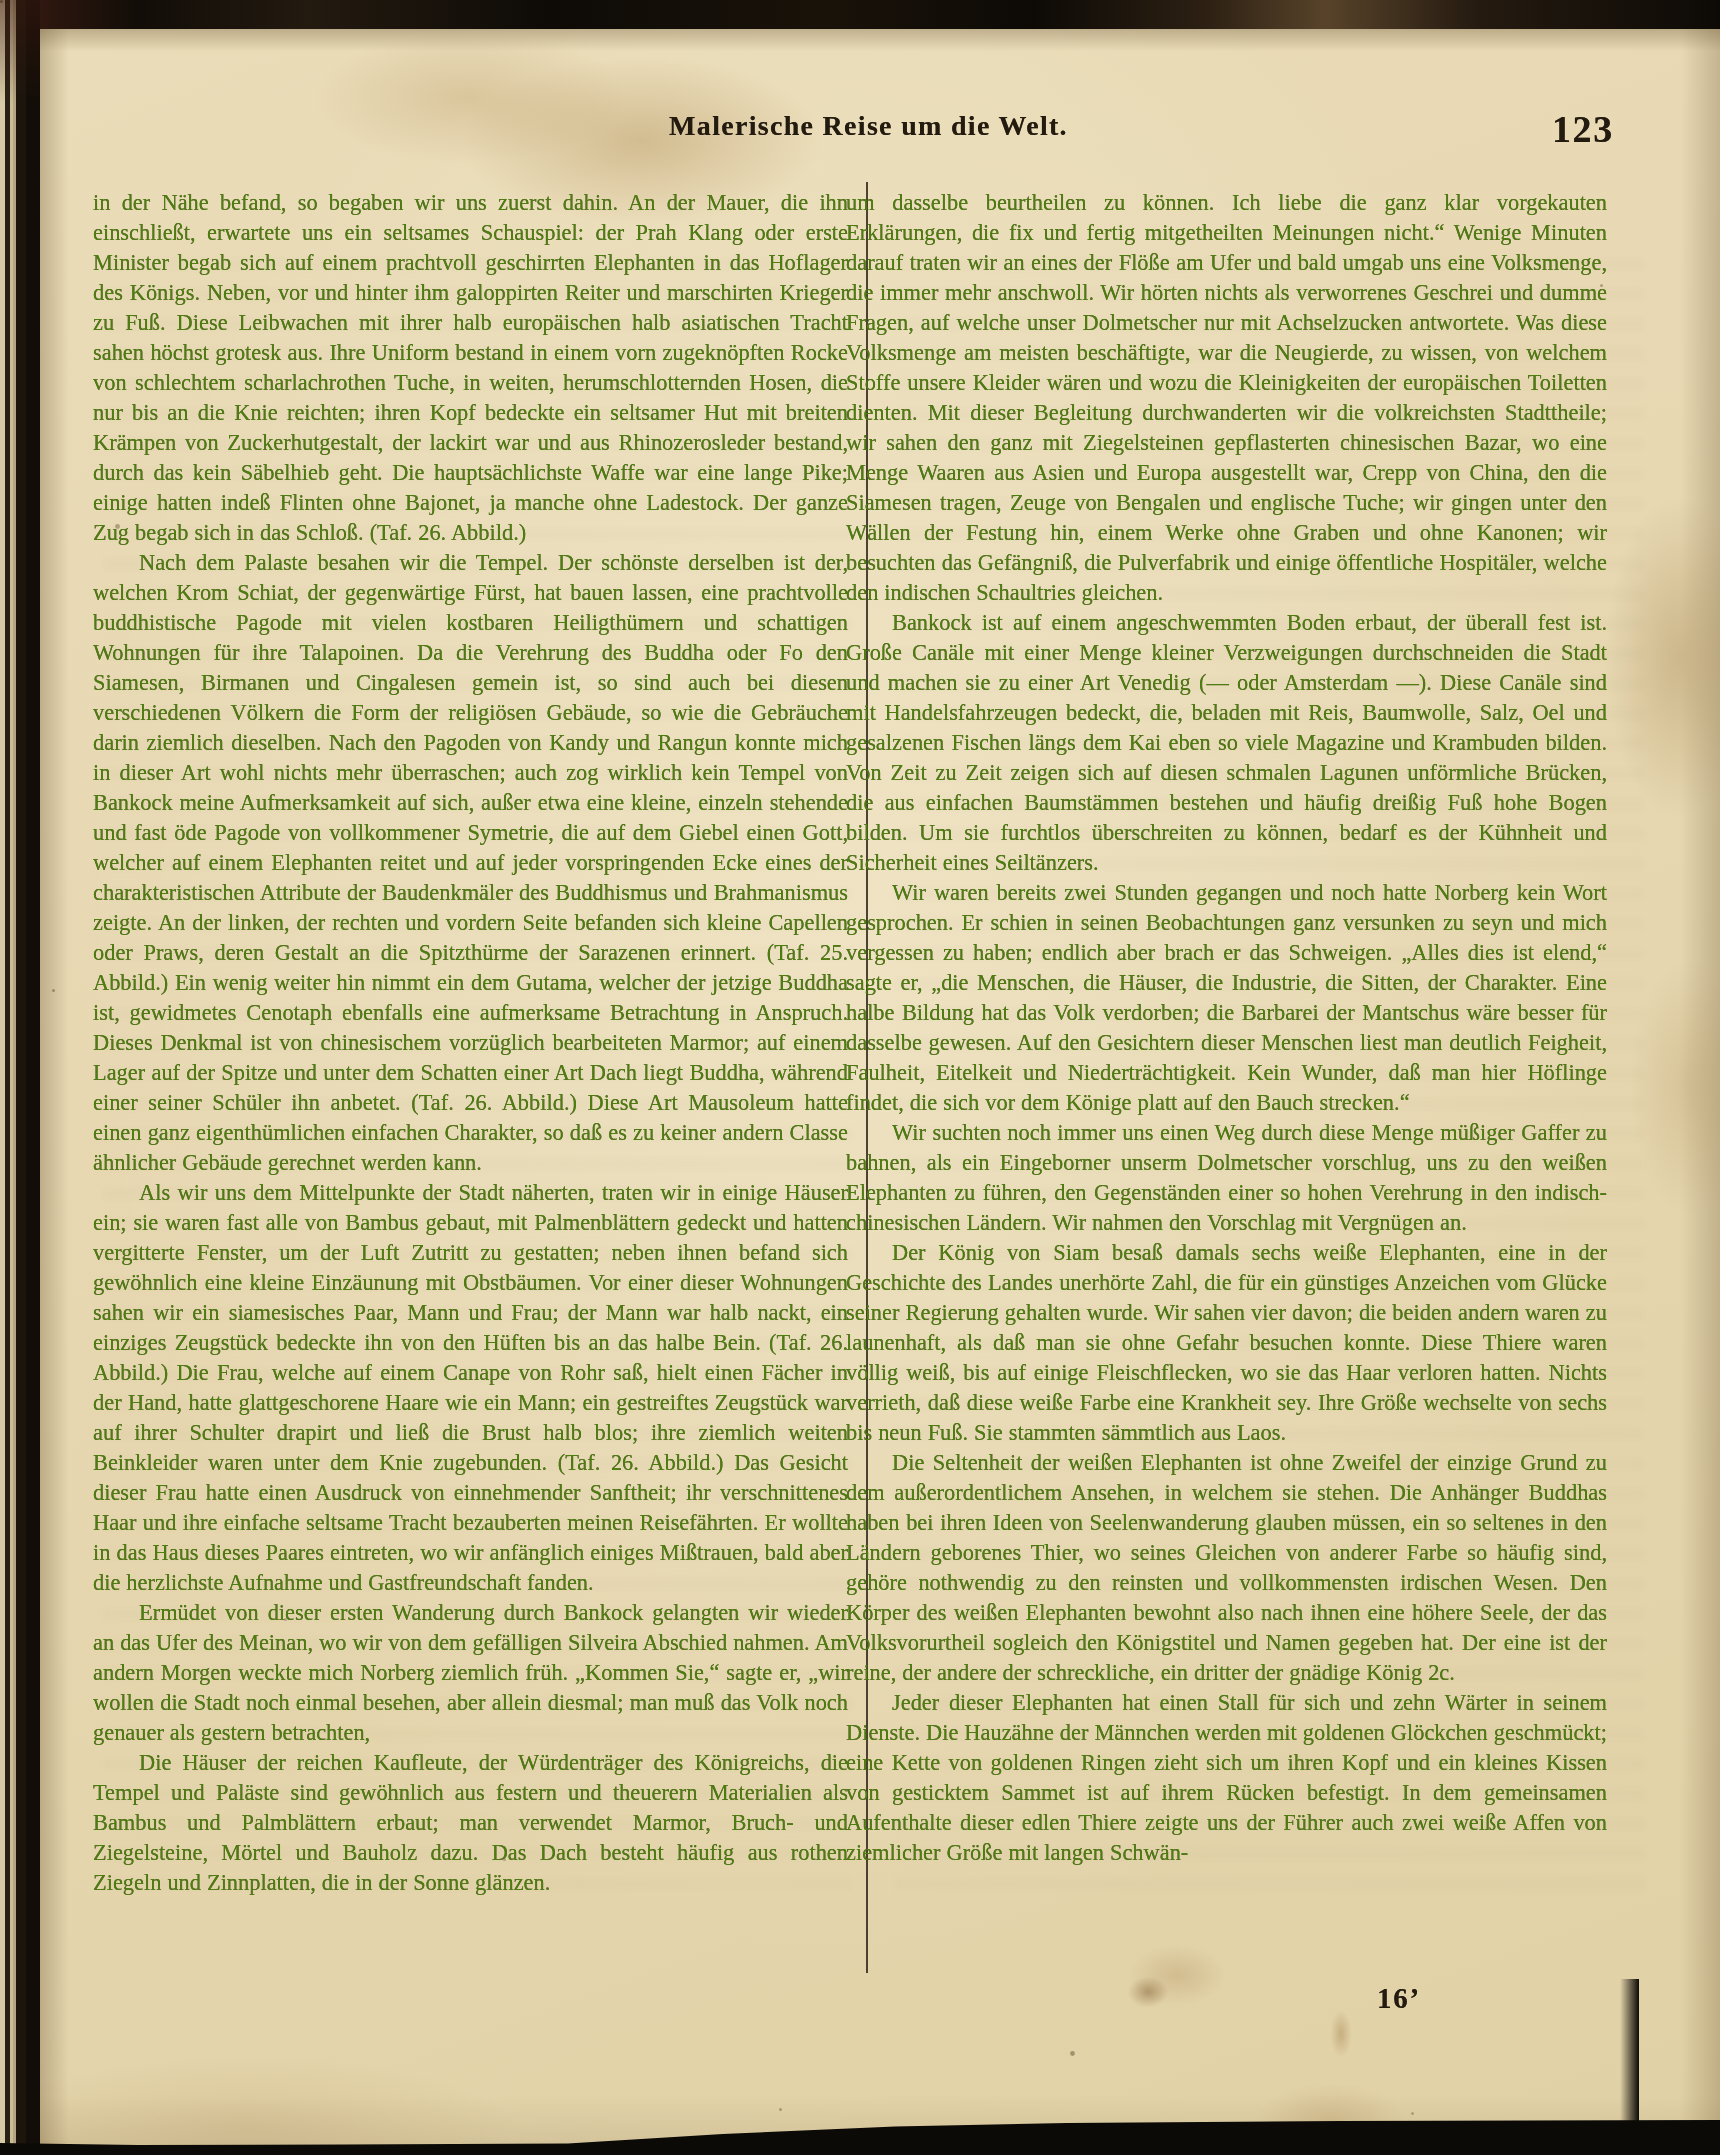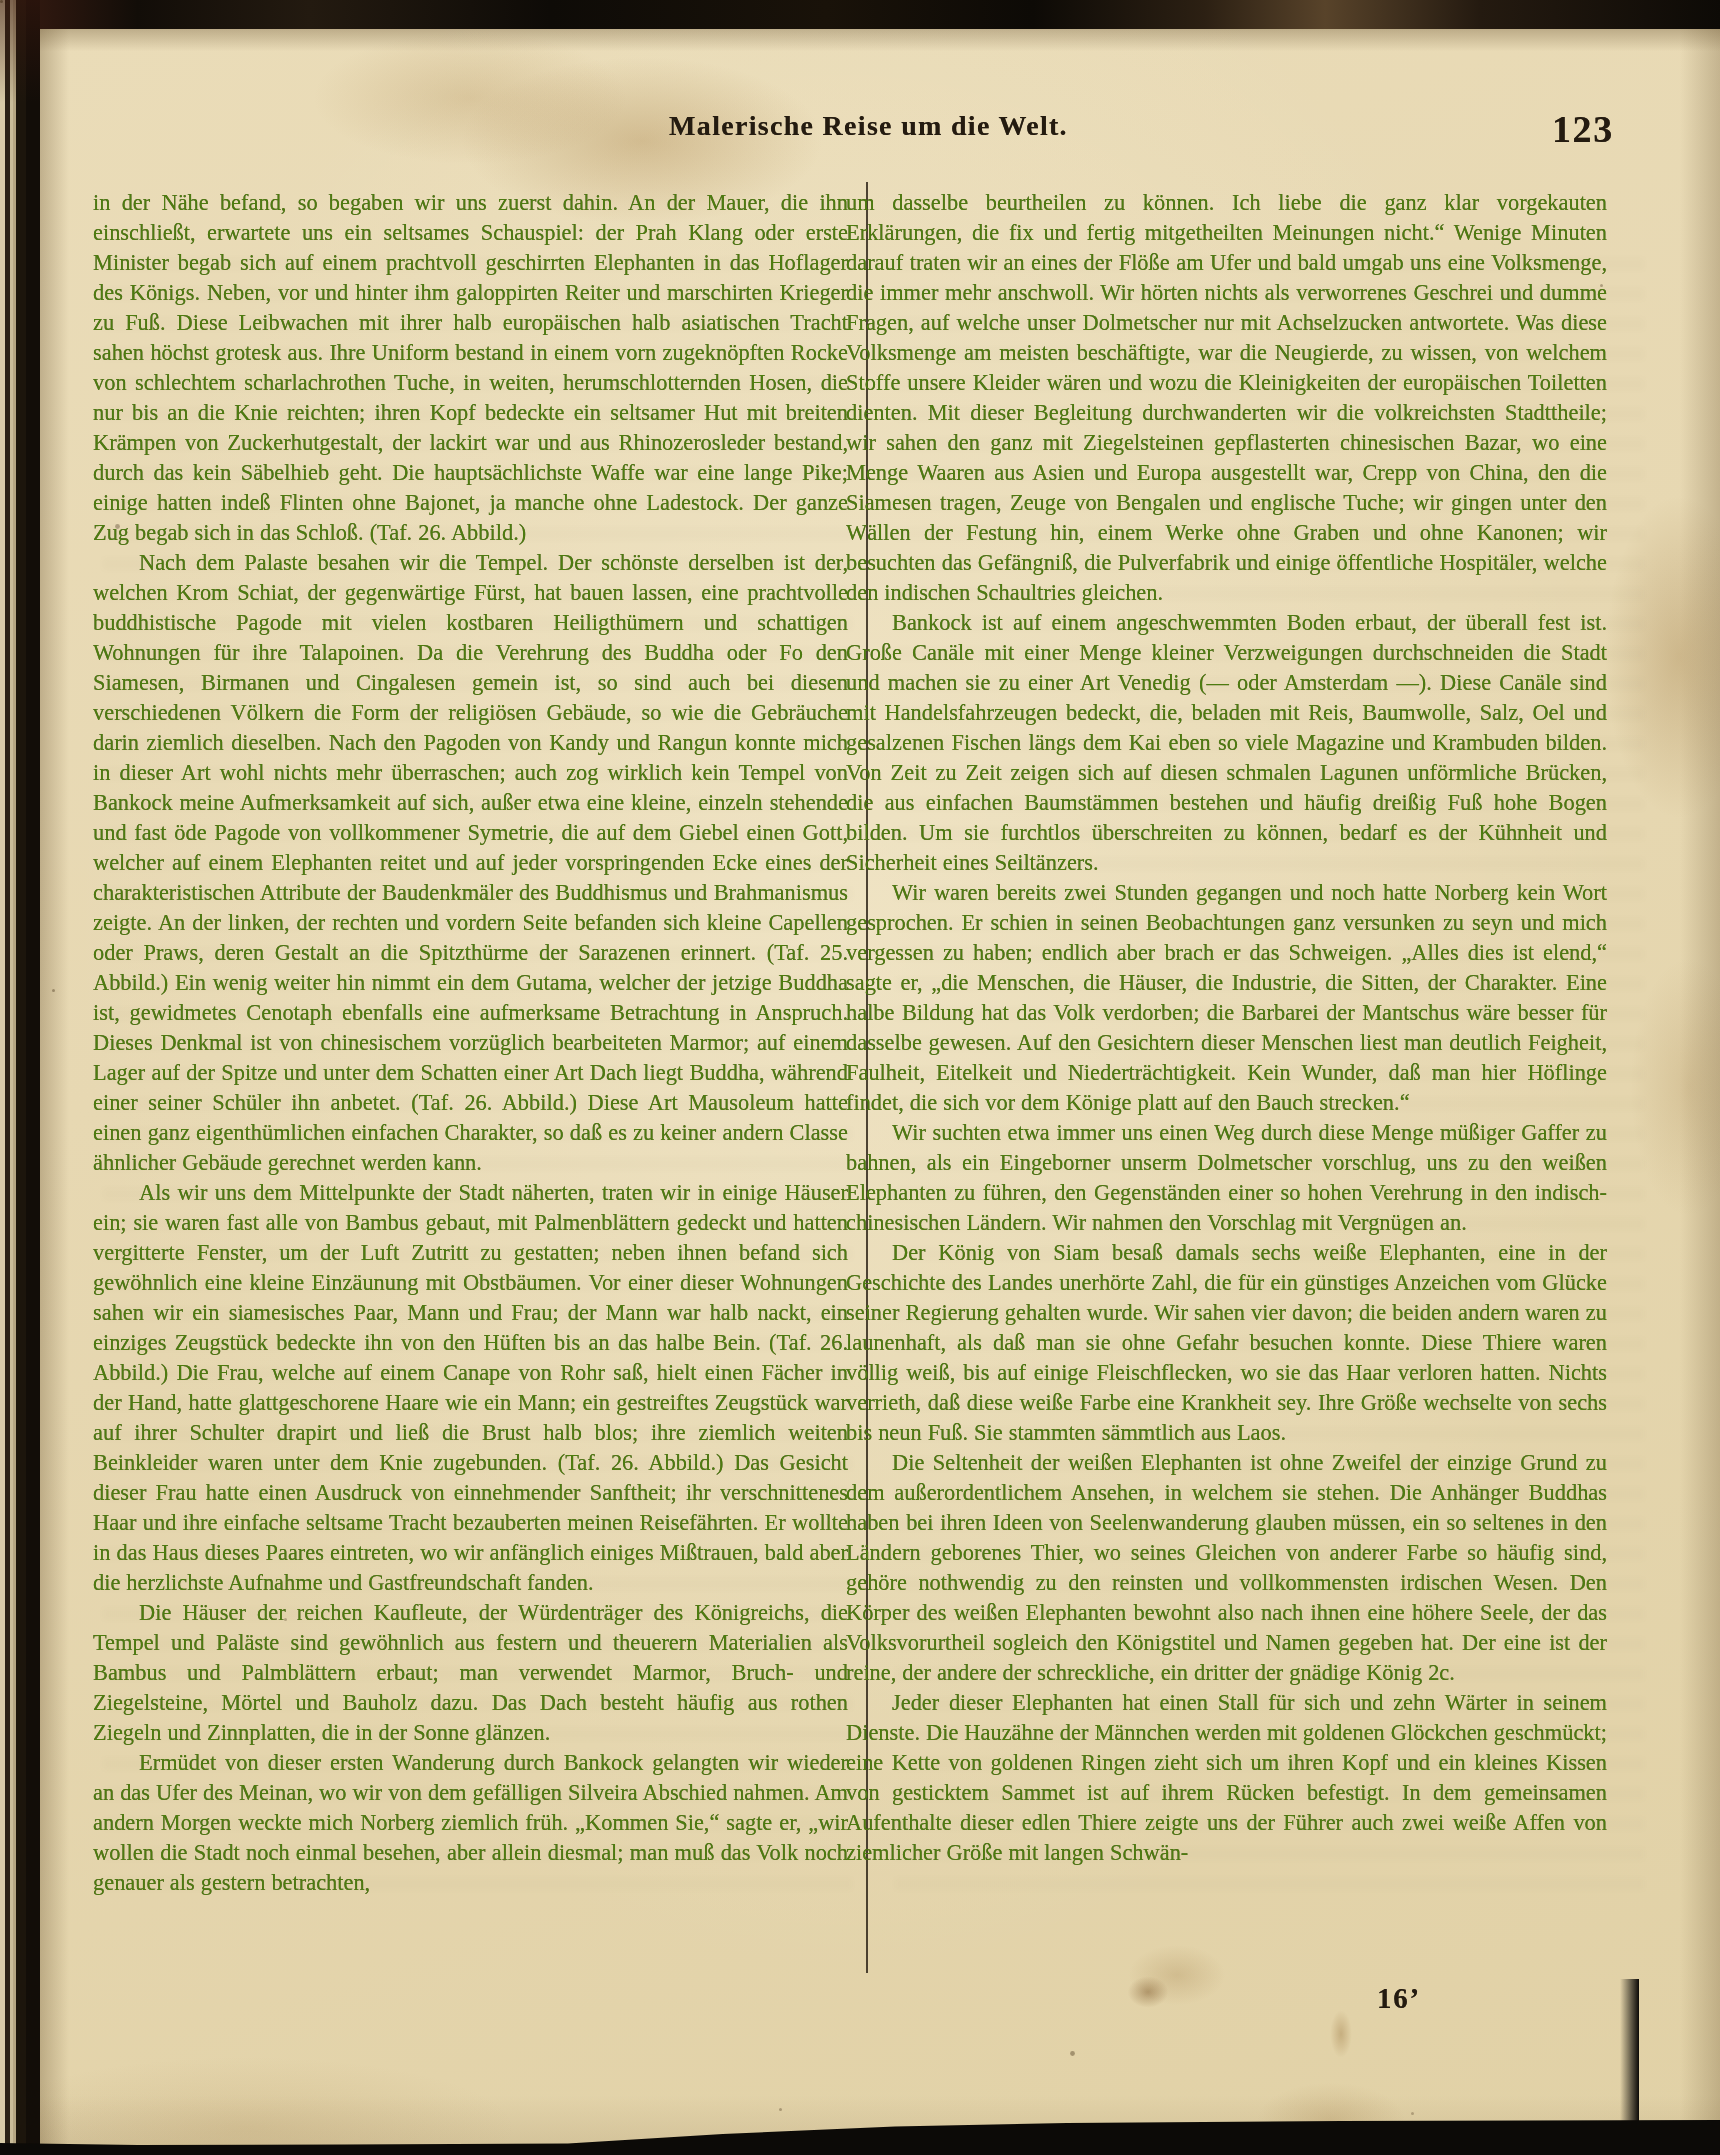--- a/index.html
+++ b/index.html
@@ -111,28 +111,28 @@
     <span class="head-title">Malerische Reise um die Welt.</span>
     <span class="page-num">123</span>
   </div>
 
   <div class="col-divider"></div>
 
   <div class="col col-left" lang="de">
       <p class="para">in der Nähe befand, so begaben wir uns zuerst dahin. An der Mauer, die ihn einschließt, erwartete uns ein seltsames Schauspiel: der Prah Klang oder erste Minister begab sich auf einem prachtvoll geschirrten Elephanten in das Hoflager des Königs. Neben, vor und hinter ihm galoppirten Reiter und marschirten Krieger zu Fuß. Diese Leibwachen mit ihrer halb europäischen halb asiatischen Tracht sahen höchst grotesk aus. Ihre Uniform bestand in einem vorn zugeknöpften Rocke von schlechtem scharlachrothen Tuche, in weiten, herumschlotternden Hosen, die nur bis an die Knie reichten; ihren Kopf bedeckte ein seltsamer Hut mit breiten Krämpen von Zuckerhutgestalt, der lackirt war und aus Rhinozerosleder bestand, durch das kein Säbelhieb geht. Die hauptsächlichste Waffe war eine lange Pike; einige hatten indeß Flinten ohne Bajonet, ja manche ohne Ladestock. Der ganze Zug begab sich in das Schloß. (Taf. 26. Abbild.)</p>
       <p class="para ind">Nach dem Palaste besahen wir die Tempel. Der schönste derselben ist der, welchen Krom Schiat, der gegenwärtige Fürst, hat bauen lassen, eine prachtvolle buddhistische Pagode mit vielen kostbaren Heiligthümern und schattigen Wohnungen für ihre Talapoinen. Da die Verehrung des Buddha oder Fo den Siamesen, Birmanen und Cingalesen gemein ist, so sind auch bei diesen verschiedenen Völkern die Form der religiösen Gebäude, so wie die Gebräuche darin ziemlich dieselben. Nach den Pagoden von Kandy und Rangun konnte mich in dieser Art wohl nichts mehr überraschen; auch zog wirklich kein Tempel von Bankock meine Aufmerksamkeit auf sich, außer etwa eine kleine, einzeln stehende und fast öde Pagode von vollkommener Symetrie, die auf dem Giebel einen Gott, welcher auf einem Elephanten reitet und auf jeder vorspringenden Ecke eines der charakteristischen Attribute der Baudenkmäler des Buddhismus und Brahmanismus zeigte. An der linken, der rechten und vordern Seite befanden sich kleine Capellen oder Praws, deren Gestalt an die Spitzthürme der Sarazenen erinnert. (Taf. 25. Abbild.) Ein wenig weiter hin nimmt ein dem Gutama, welcher der jetzige Buddha ist, gewidmetes Cenotaph ebenfalls eine aufmerksame Betrachtung in Anspruch. Dieses Denkmal ist von chinesischem vorzüglich bearbeiteten Marmor; auf einem Lager auf der Spitze und unter dem Schatten einer Art Dach liegt Buddha, während einer seiner Schüler ihn anbetet. (Taf. 26. Abbild.) Diese Art Mausoleum hatte einen ganz eigenthümlichen einfachen Charakter, so daß es zu keiner andern Classe ähnlicher Gebäude gerechnet werden kann.</p>
       <p class="para ind">Als wir uns dem Mittelpunkte der Stadt näherten, traten wir in einige Häuser ein; sie waren fast alle von Bambus gebaut, mit Palmenblättern gedeckt und hatten vergitterte Fenster, um der Luft Zutritt zu gestatten; neben ihnen befand sich gewöhnlich eine kleine Einzäunung mit Obstbäumen. Vor einer dieser Wohnungen sahen wir ein siamesisches Paar, Mann und Frau; der Mann war halb nackt, ein einziges Zeugstück bedeckte ihn von den Hüften bis an das halbe Bein. (Taf. 26. Abbild.) Die Frau, welche auf einem Canape von Rohr saß, hielt einen Fächer in der Hand, hatte glattgeschorene Haare wie ein Mann; ein gestreiftes Zeugstück war auf ihrer Schulter drapirt und ließ die Brust halb blos; ihre ziemlich weiten Beinkleider waren unter dem Knie zugebunden. (Taf. 26. Abbild.) Das Gesicht dieser Frau hatte einen Ausdruck von einnehmender Sanftheit; ihr verschnittenes Haar und ihre einfache seltsame Tracht bezauberten meinen Reisefährten. Er wollte in das Haus dieses Paares eintreten, wo wir anfänglich einiges Mißtrauen, bald aber die herzlichste Aufnahme und Gastfreundschaft fanden.</p>
+      <p class="para ind">Ermüdet von dieser ersten Wanderung durch Bankock gelangten wir wieder an das Ufer des Meinan, wo wir von dem gefälligen Silveira Abschied nahmen. Am andern Morgen weckte mich Norberg ziemlich früh. „Kommen Sie,“ sagte er, „wir wollen die Stadt noch einmal besehen, aber allein diesmal; man muß das Volk noch genauer als gestern betrachten,</p>
       <p class="para ind">Die Häuser der reichen Kaufleute, der Würdenträger des Königreichs, die Tempel und Paläste sind gewöhnlich aus festern und theuerern Materialien als Bambus und Palmblättern erbaut; man verwendet Marmor, Bruch- und Ziegelsteine, Mörtel und Bauholz dazu. Das Dach besteht häufig aus rothen Ziegeln und Zinnplatten, die in der Sonne glänzen.</p>
-      <p class="para ind">Ermüdet von dieser ersten Wanderung durch Bankock gelangten wir wieder an das Ufer des Meinan, wo wir von dem gefälligen Silveira Abschied nahmen. Am andern Morgen weckte mich Norberg ziemlich früh. „Kommen Sie,“ sagte er, „wir wollen die Stadt noch einmal besehen, aber allein diesmal; man muß das Volk noch genauer als gestern betrachten,</p>
     </div>
   <div class="col col-right" lang="de">
       <p class="para">um dasselbe beurtheilen zu können. Ich liebe die ganz klar vorgekauten Erklärungen, die fix und fertig mitgetheilten Meinungen nicht.“ Wenige Minuten darauf traten wir an eines der Flöße am Ufer und bald umgab uns eine Volksmenge, die immer mehr anschwoll. Wir hörten nichts als verworrenes Geschrei und dumme Fragen, auf welche unser Dolmetscher nur mit Achselzucken antwortete. Was diese Volksmenge am meisten beschäftigte, war die Neugierde, zu wissen, von welchem Stoffe unsere Kleider wären und wozu die Kleinigkeiten der europäischen Toiletten dienten. Mit dieser Begleitung durchwanderten wir die volkreichsten Stadttheile; wir sahen den ganz mit Ziegelsteinen gepflasterten chinesischen Bazar, wo eine Menge Waaren aus Asien und Europa ausgestellt war, Crepp von China, den die Siamesen tragen, Zeuge von Bengalen und englische Tuche; wir gingen unter den Wällen der Festung hin, einem Werke ohne Graben und ohne Kanonen; wir besuchten das Gefängniß, die Pulverfabrik und einige öffentliche Hospitäler, welche den indischen Schaultries gleichen.</p>
       <p class="para ind">Bankock ist auf einem angeschwemmten Boden erbaut, der überall fest ist. Große Canäle mit einer Menge kleiner Verzweigungen durchschneiden die Stadt und machen sie zu einer Art Venedig (— oder Amsterdam —). Diese Canäle sind mit Handelsfahrzeugen bedeckt, die, beladen mit Reis, Baumwolle, Salz, Oel und gesalzenen Fischen längs dem Kai eben so viele Magazine und Krambuden bilden. Von Zeit zu Zeit zeigen sich auf diesen schmalen Lagunen unförmliche Brücken, die aus einfachen Baumstämmen bestehen und häufig dreißig Fuß hohe Bogen bilden. Um sie furchtlos überschreiten zu können, bedarf es der Kühnheit und Sicherheit eines Seiltänzers.</p>
       <p class="para ind">Wir waren bereits zwei Stunden gegangen und noch hatte Norberg kein Wort gesprochen. Er schien in seinen Beobachtungen ganz versunken zu seyn und mich vergessen zu haben; endlich aber brach er das Schweigen. „Alles dies ist elend,“ sagte er, „die Menschen, die Häuser, die Industrie, die Sitten, der Charakter. Eine halbe Bildung hat das Volk verdorben; die Barbarei der Mantschus wäre besser für dasselbe gewesen. Auf den Gesichtern dieser Menschen liest man deutlich Feigheit, Faulheit, Eitelkeit und Niederträchtigkeit. Kein Wunder, daß man hier Höflinge findet, die sich vor dem Könige platt auf den Bauch strecken.“</p>
-      <p class="para ind">Wir suchten etwa immer uns einen Weg durch diese Menge müßiger Gaffer zu bahnen, als ein Eingeborner unserm Dolmetscher vorschlug, uns zu den weißen Elephanten zu führen, den Gegenständen einer so hohen Verehrung in den indisch-chinesischen Ländern. Wir nahmen den Vorschlag mit Vergnügen an.</p>
+      <p class="para ind">Wir suchten noch immer uns einen Weg durch diese Menge müßiger Gaffer zu bahnen, als ein Eingeborner unserm Dolmetscher vorschlug, uns zu den weißen Elephanten zu führen, den Gegenständen einer so hohen Verehrung in den indisch-chinesischen Ländern. Wir nahmen den Vorschlag mit Vergnügen an.</p>
       <p class="para ind">Der König von Siam besaß damals sechs weiße Elephanten, eine in der Geschichte des Landes unerhörte Zahl, die für ein günstiges Anzeichen vom Glücke seiner Regierung gehalten wurde. Wir sahen vier davon; die beiden andern waren zu launenhaft, als daß man sie ohne Gefahr besuchen konnte. Diese Thiere waren völlig weiß, bis auf einige Fleischflecken, wo sie das Haar verloren hatten. Nichts verrieth, daß diese weiße Farbe eine Krankheit sey. Ihre Größe wechselte von sechs bis neun Fuß. Sie stammten sämmtlich aus Laos.</p>
       <p class="para ind">Die Seltenheit der weißen Elephanten ist ohne Zweifel der einzige Grund zu dem außerordentlichem Ansehen, in welchem sie stehen. Die Anhänger Buddhas haben bei ihren Ideen von Seelenwanderung glauben müssen, ein so seltenes in den Ländern geborenes Thier, wo seines Gleichen von anderer Farbe so häufig sind, gehöre nothwendig zu den reinsten und vollkommensten irdischen Wesen. Den Körper des weißen Elephanten bewohnt also nach ihnen eine höhere Seele, der das Volksvorurtheil sogleich den Königstitel und Namen gegeben hat. Der eine ist der reine, der andere der schreckliche, ein dritter der gnädige König 2c.</p>
       <p class="para ind">Jeder dieser Elephanten hat einen Stall für sich und zehn Wärter in seinem Dienste. Die Hauzähne der Männchen werden mit goldenen Glöckchen geschmückt; eine Kette von goldenen Ringen zieht sich um ihren Kopf und ein kleines Kissen von gesticktem Sammet ist auf ihrem Rücken befestigt. In dem gemeinsamen Aufenthalte dieser edlen Thiere zeigte uns der Führer auch zwei weiße Affen von ziemlicher Größe mit langen Schwän-</p>
     </div>
 
   <div class="signature">16’</div>
 
   <div class="corner-right"></div>
   <div class="bottom-dark"></div>
 </div>

